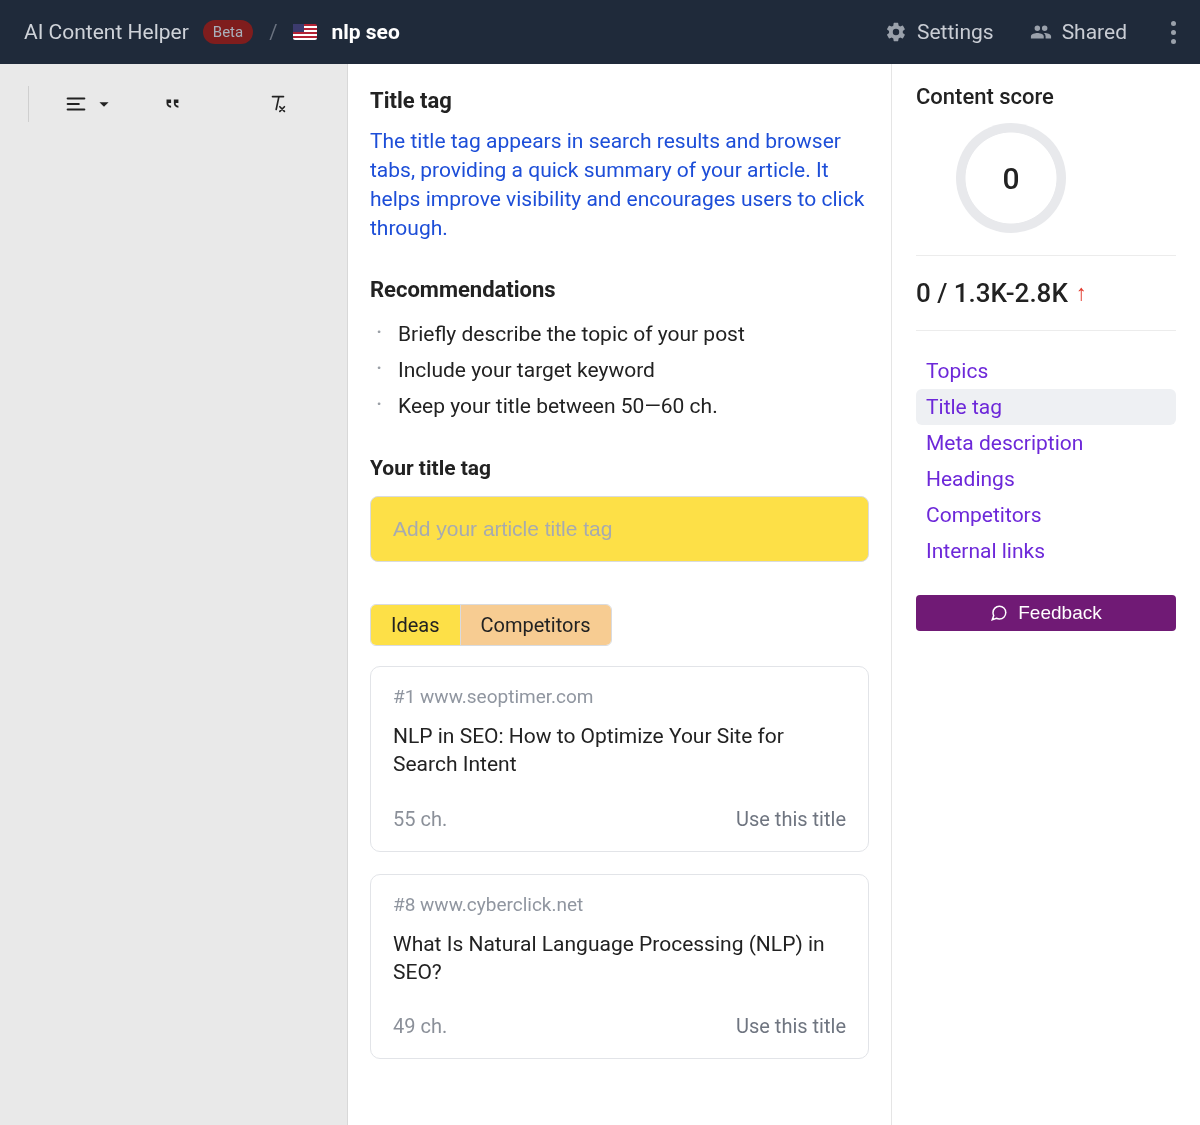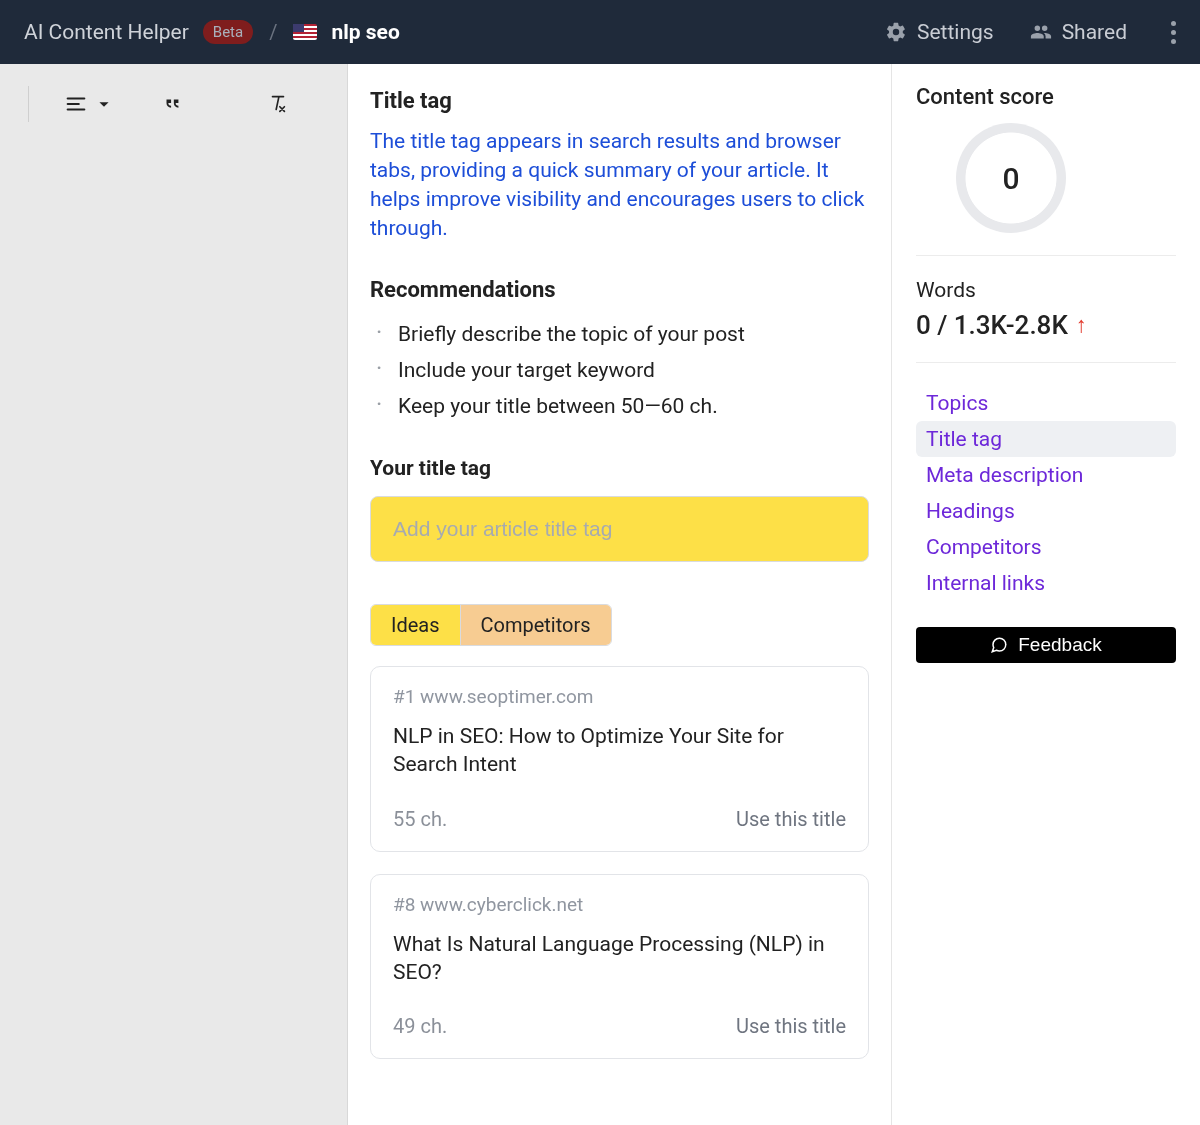--- a/index.html
+++ b/index.html
@@ -139,21 +139,21 @@
   .words-lbl { font-size: 21px; color: #222; margin-bottom: 8px; }
   .words-val { font-size: 26px; font-weight: 500; display: flex; align-items: center; gap: 8px; }
   .arrow-up { color: #e23b2e; font-size: 22px; }
   .navlist { margin-top: 22px; display: flex; flex-direction: column; }
   .navitem {
     font-size: 21px; color: #6d28d9; padding: 6px 10px; border-radius: 6px; cursor: pointer;
   }
   .navitem.active { background: #eef0f3; }
   .feedback-btn {
     margin-top: 26px; width: 100%; height: 36px;
-    background: #000000; color: #fff; border: none; border-radius: 4px;
+    background: #701a75; color: #fff; border: none; border-radius: 4px;
     font-size: 19px; display: flex; align-items: center; justify-content: center; gap: 10px;
     cursor: pointer;
   }
   .fb-icon { width: 18px; height: 18px; }
 </style>
 </head>
 <body>
 
 <div class="topbar">
   <div class="topbar-left">
@@ -253,21 +253,20 @@
   </div>
 
   <div class="side-col">
     <div class="side-title">Content score</div>
     <div class="score-wrap">
       <div class="score-ring">
         <span>0</span>
       </div>
     </div>
     <div class="hr"></div>
-    <div class="words-lbl">Words</div>
     <div class="words-val">
       <span>0 / 1.3K-2.8K</span>
       <span class="arrow-up">↑</span>
     </div>
     <div class="hr"></div>
 
     <div class="navlist">
       <div class="navitem">Topics</div>
       <div class="navitem active">Title tag</div>
       <div class="navitem">Meta description</div>

